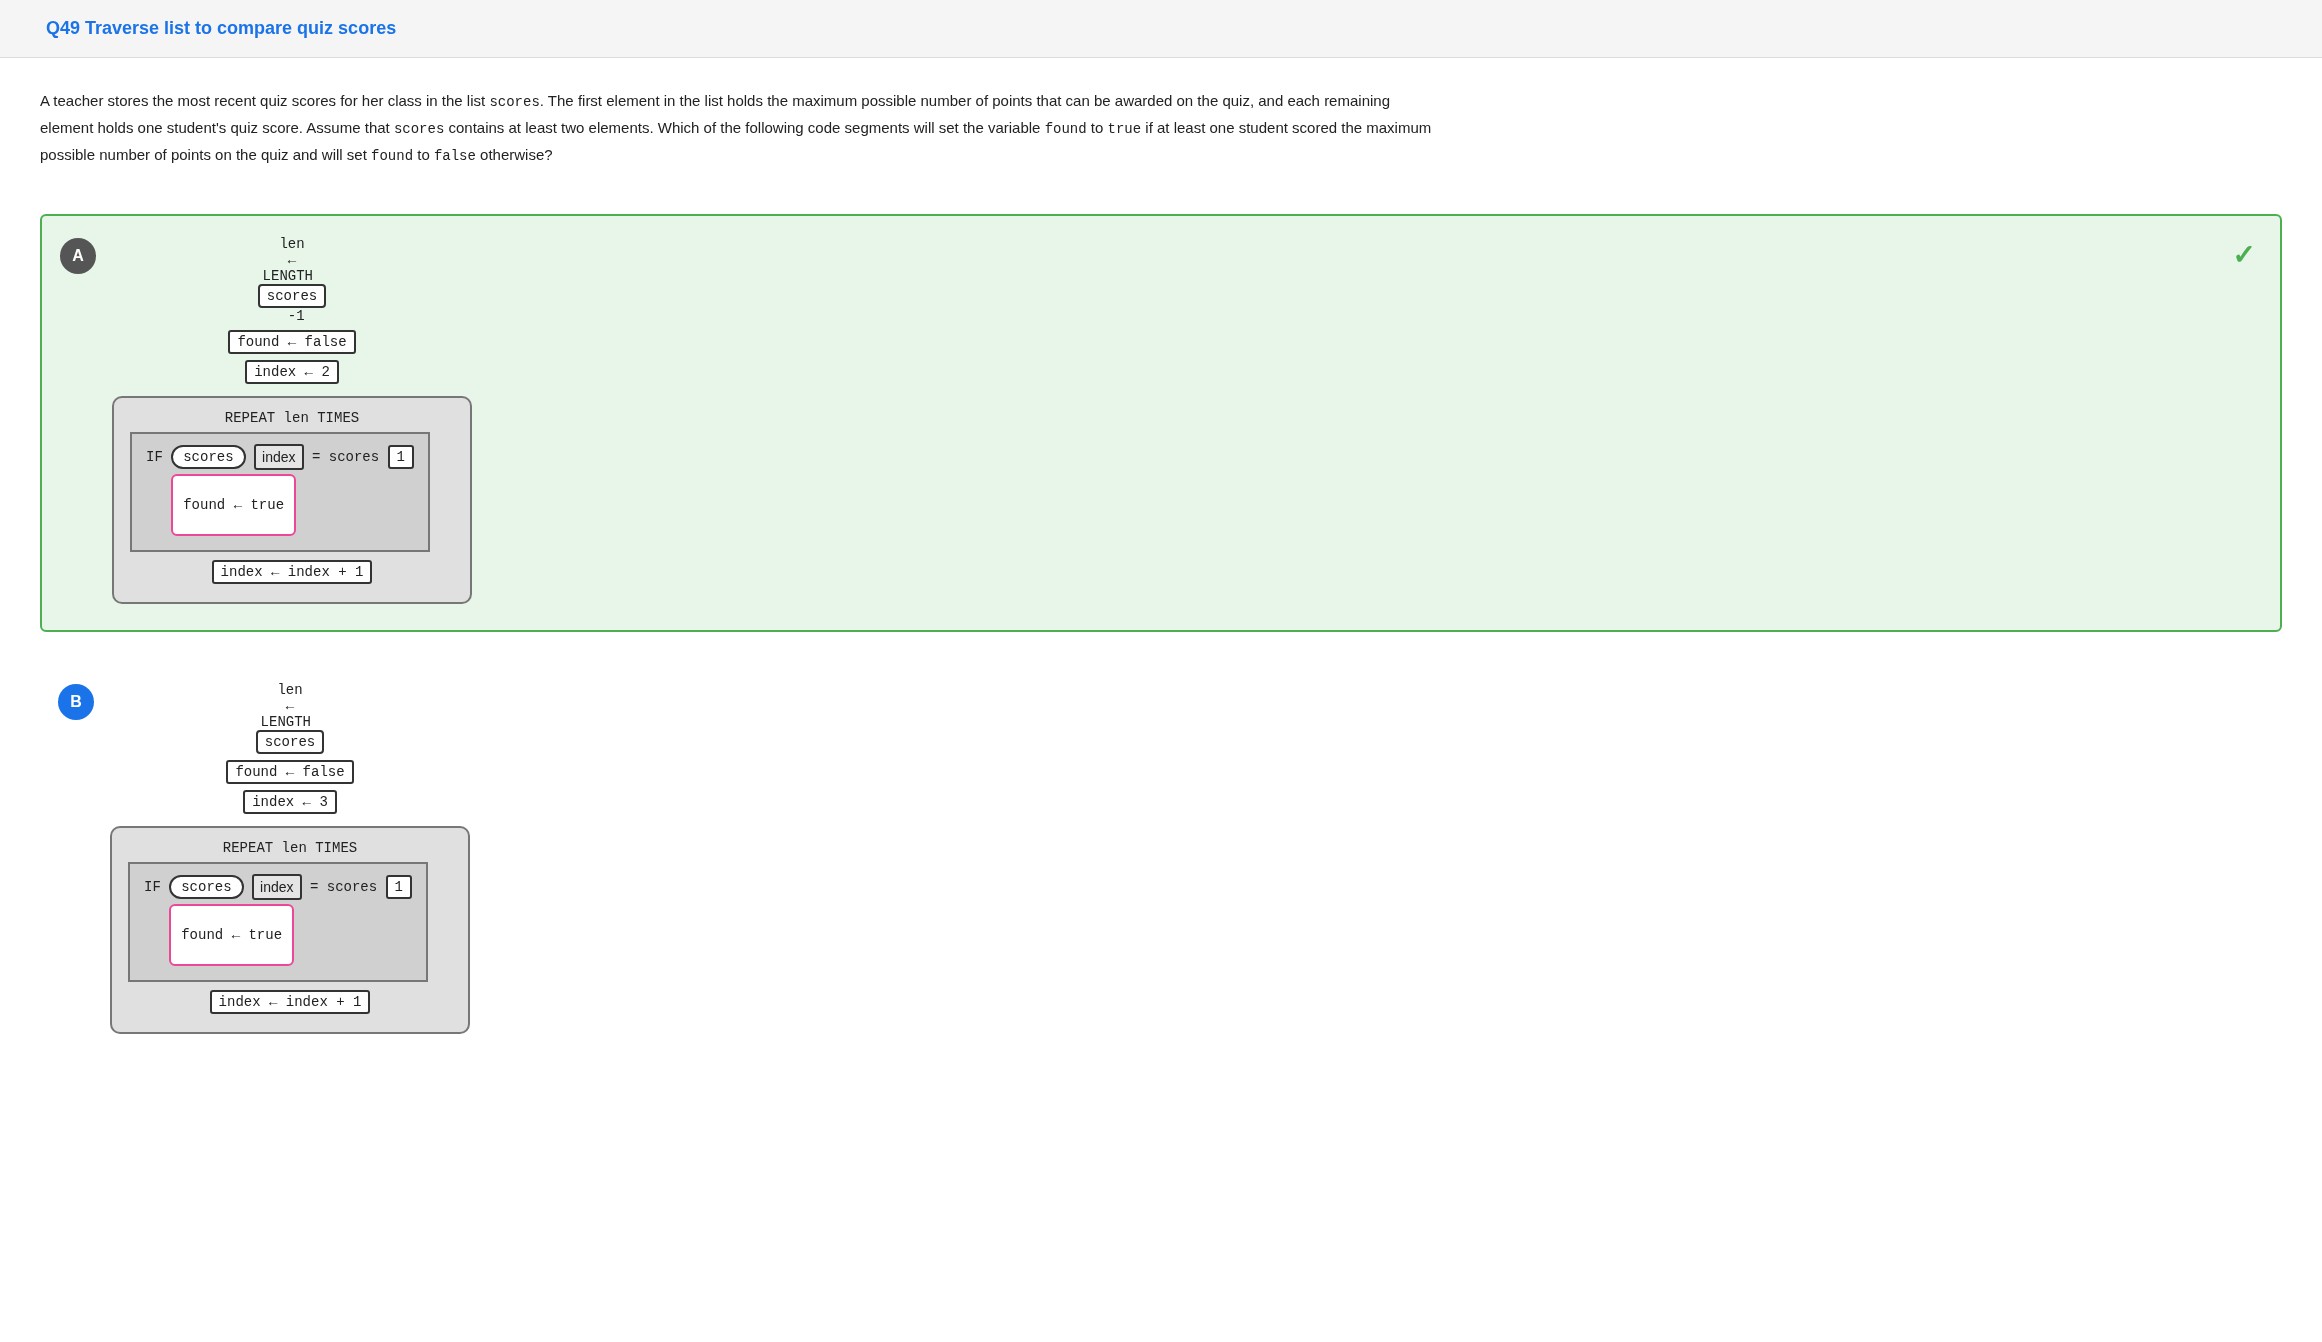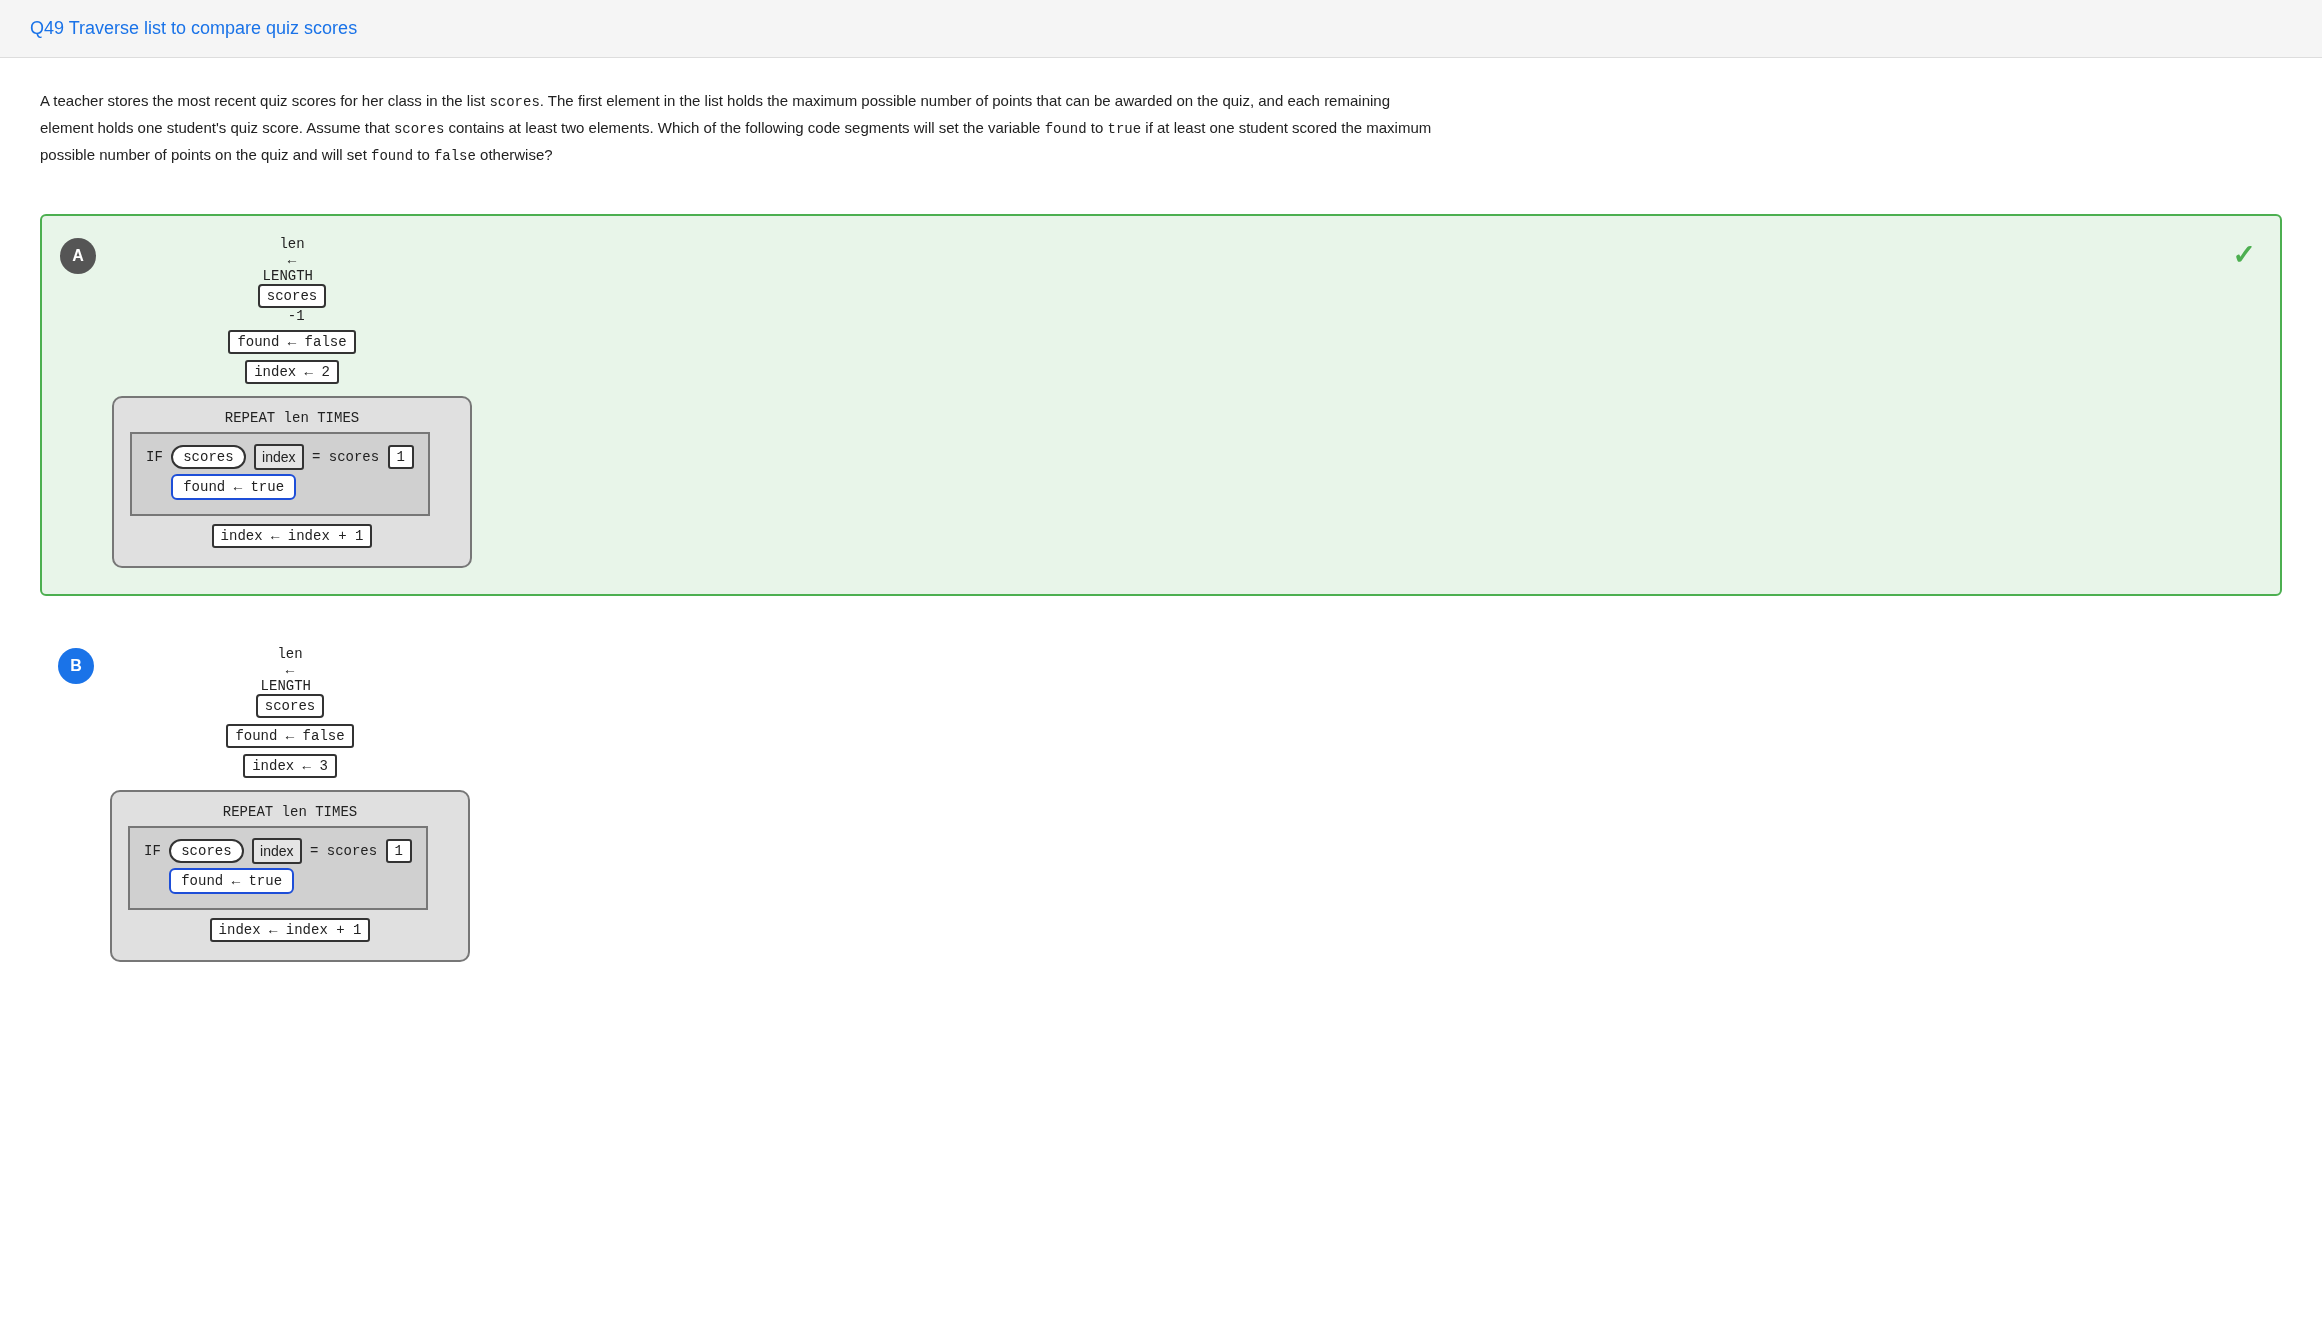--- a/index.html
+++ b/index.html
@@ -10,21 +10,22 @@
       color: #222;
     }
     .header {
       background: #f5f5f5;
       border-bottom: 1px solid #ddd;
       padding: 18px 30px 18px 30px;
     }
     .header-title {
       color: #1a73e8;
       font-size: 18px;
-      font-weight: normal;
+      font-weight: bold;
+      margin-left: 16px;
     }
     .main-content {
       padding: 30px 40px 30px 40px;
     }
     .description {
       font-size: 15px;
       line-height: 1.7;
       margin-bottom: 46px;
       max-width: 1400px;
     }
@@ -133,22 +134,22 @@
     .index-box {
       border: 2px solid #333;
       padding: 3px 6px;
       border-radius: 3px;
       background: #e5e5e5;
       font-family: Liberation Sans, sans-serif;
       font-size: 14px;
       display: inline-block;
     }
     .found-true-box {
-      border: 2px solid #1d4ed8;
-      padding: 3px 10px;
+      border: 2px solid #ec4899;
+      padding: 21px 10px;
       border-radius: 6px;
       background: #fff;
       font-family: 'Courier New', Courier, monospace;
       font-size: 14px;
       display: inline-block;
     }
     .scores-box {
       border: 2px solid #333;
       padding: 2px 7px;
       border-radius: 4px;

